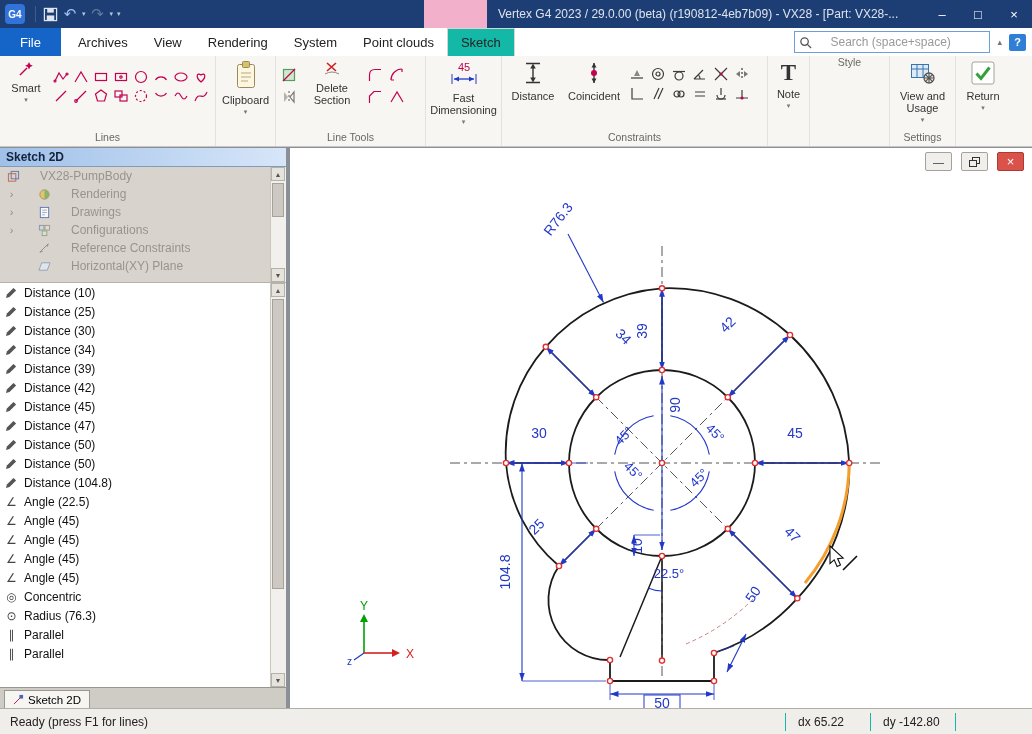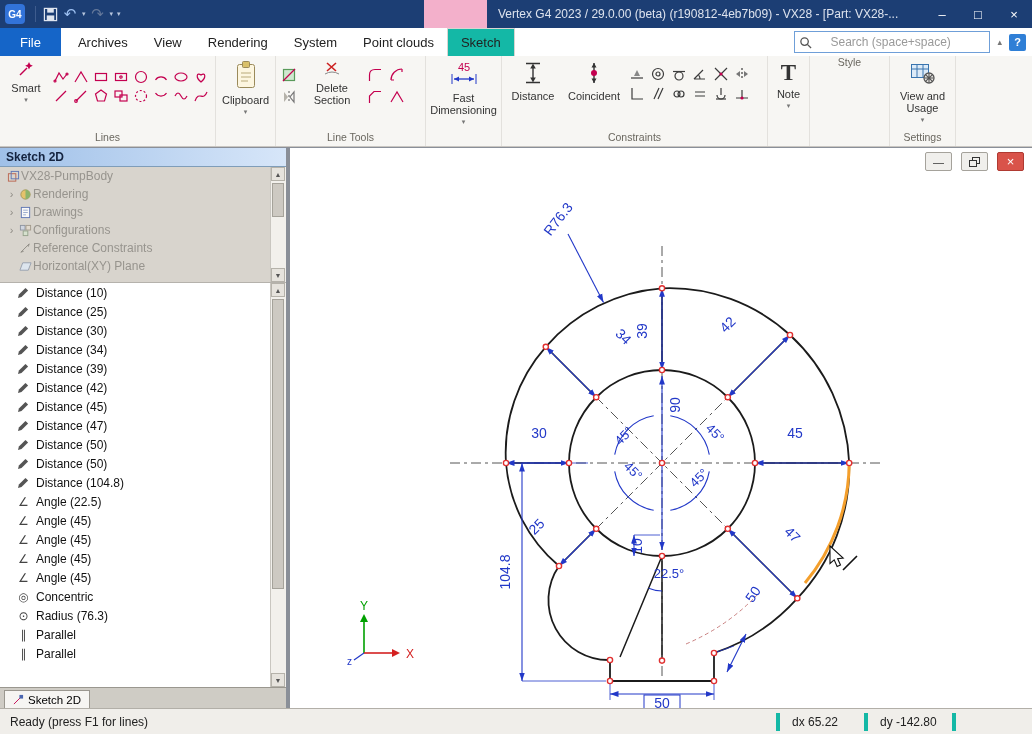--- a/index.html
+++ b/index.html
@@ -40,47 +40,47 @@
   .cons-grid{display:grid;grid-template-columns:repeat(6,21px);grid-auto-rows:20px;margin-top:5px}
   .cons-grid svg{width:16px;height:16px;stroke:#3c3c3c;fill:none;stroke-width:1.2}
   .ltcol{display:flex;flex-direction:column;gap:3px;margin-top:6px}
   .ltcol svg{width:16px;height:16px;stroke:#c4004f;fill:none;stroke-width:1.2}
   .shape-box{width:22px;height:22px;border:1px solid #c5c2bc;background:#efedea;border-radius:2px}
   .disabled{color:#a8a5a0}
   
   .panel{position:absolute;left:0;top:148px;width:288px;height:560px;background:#be185d;border-right:2px solid #8a8f98;box-sizing:border-box;display:flex;flex-direction:column}
   .phead{height:18px;flex:0 0 18px;background:linear-gradient(90deg,#9fc0e8,#d7e6f9);border-bottom:1px solid #7f9db9;font-size:12px;font-weight:bold;color:#14233f;display:flex;align-items:center;padding-left:6px}
   .ptree{height:115px;flex:0 0 115px;background:#d8d4cd;position:relative;overflow:hidden;border-bottom:1px solid #b5b2ac}
-  .trow{height:18px;display:flex;align-items:center;font-size:12px;color:#97948e;gap:1px;padding-left:6px}
+  .trow{height:18px;display:flex;align-items:center;font-size:12px;color:#97948e;gap:20px;padding-left:6px}
   .chev{width:11px;color:#8f8c86;font-size:11px;text-align:center;flex:0 0 11px}
   .ticon{width:14px;height:14px;display:flex;align-items:center;justify-content:center;opacity:.85;flex:0 0 14px}
   .pinfo{height:20px;flex:0 0 20px;font-size:12px;color:#111;display:flex;align-items:center;padding-left:5px;border-bottom:1px solid #eceae6;background:#fff}
   .plist{flex:1;position:relative;overflow:hidden;background:#fff}
-  .citem{height:19px;display:flex;align-items:center;gap:6px;padding-left:17px;font-size:12px;color:#111;width:268px}
+  .citem{height:19px;display:flex;align-items:center;gap:6px;padding-left:5px;font-size:12px;color:#111;width:268px}
   .cic{width:13px;height:13px;display:flex;align-items:center;justify-content:center;color:#444;font-size:12px}
   .pencil{width:11px;height:11px;background:#555;clip-path:polygon(0% 100%,8% 68%,68% 8%,92% 32%,32% 92%)}
   .ptabs{height:20px;flex:0 0 20px;background:#cfccc5;border-top:1px solid #9a978f;display:flex;align-items:flex-end;padding-left:4px}
   .ptab{height:18px;background:#f6f5f2;border:1px solid #9a978f;border-bottom:none;font-size:11.5px;display:flex;align-items:center;gap:4px;padding:0 8px;box-sizing:border-box}
   .vsb{position:absolute;right:0;top:0;bottom:0;width:15px;background:#f2f0ec;border-left:1px solid #c9c6c0}
   .sbtn{position:absolute;left:0;width:14px;height:14px;background:#e6e3dd;border:1px solid #b5b2aa;color:#555;font-size:7px;display:flex;align-items:center;justify-content:center;box-sizing:border-box}
   .sbtn.up{top:0}.sbtn.down{bottom:0}
   .sthumb{position:absolute;left:1px;width:12px;background:#cdc9c2;border:1px solid #a5a29a;box-sizing:border-box}
   
   .canvas{position:absolute;left:290px;top:148px;width:742px;height:560px;background:#fff}
   .canvas svg.sketch{position:absolute;left:0;top:0}
   .cwb{position:absolute;top:4px;right:8px;display:flex;gap:9px}
   .cbtn{width:27px;height:19px;background:#f0efec;border:1px solid #a5a29b;border-radius:2px;display:flex;align-items:center;justify-content:center;font-size:11px;color:#333;box-sizing:border-box}
   .cbtn.close{background:#d9534a;border-color:#b03a32;color:#fff;font-size:13px}
   .rest{position:relative;width:11px;height:10px;display:inline-block}
   .rest i{position:absolute;border:1px solid #333;width:6px;height:5px;background:#f0efec}
   .rest i.t{right:0;top:0}.rest i.b{left:0;bottom:0}
   
   .statusbar{position:absolute;left:0;top:708px;width:1032px;height:26px;background:#f0eeea;border-top:1px solid #b2afa8;display:flex;align-items:center;font-size:12px;color:#222;box-sizing:border-box}
   .sready{padding-left:10px;flex:1}
-  .scell{border-left:4px solid #14b8a6;height:18px;display:flex;align-items:center;padding:0 12px;min-width:60px}
+  .scell{border-left:1px solid #14b8a6;height:18px;display:flex;align-items:center;padding:0 12px;min-width:60px}
   .scell.end{min-width:52px}
 </style>
 </head>
 <body>
 
 <div id="app">
 
   <div class="titlebar">
     <div class="app-badge">G4</div>
     <div class="tbsep"></div>
@@ -448,20 +448,32 @@
               </svg>
           </span>
           <span class="blabel">View and Usage</span>
           <span class="caret" style="color:#777">▾</span>
         </div>
       </div>
       <div class="rg-label">Settings</div>
     </div>
 
     <div class="rg" style="width:54px;border-right:none">
+      <div class="rg-body" style="justify-content:center">
+        <div class="bigbtn">
+          <span>
+            <svg viewBox="0 0 26 26" width="26" height="26">
+                <rect x="2" y="2" width="22" height="22" rx="2" fill="#fff" stroke="#a5a29b"></rect>
+                <path d="M6.5,13.5 L11,18.5 L19.5,7.5" stroke="#35a03a" stroke-width="3" fill="none"></path>
+              </svg>
+          </span>
+          <span class="blabel">Return</span>
+          <span class="caret" style="color:#777">▾</span>
+        </div>
+      </div>
       <div class="rg-label"></div>
     </div>
     <div class="rg" style="flex:1;border-right:none"></div>
   </div>
 
   <div class="panel">
     <div class="phead">Sketch 2D</div>
 
     <div class="ptree">
       <div class="trow">

